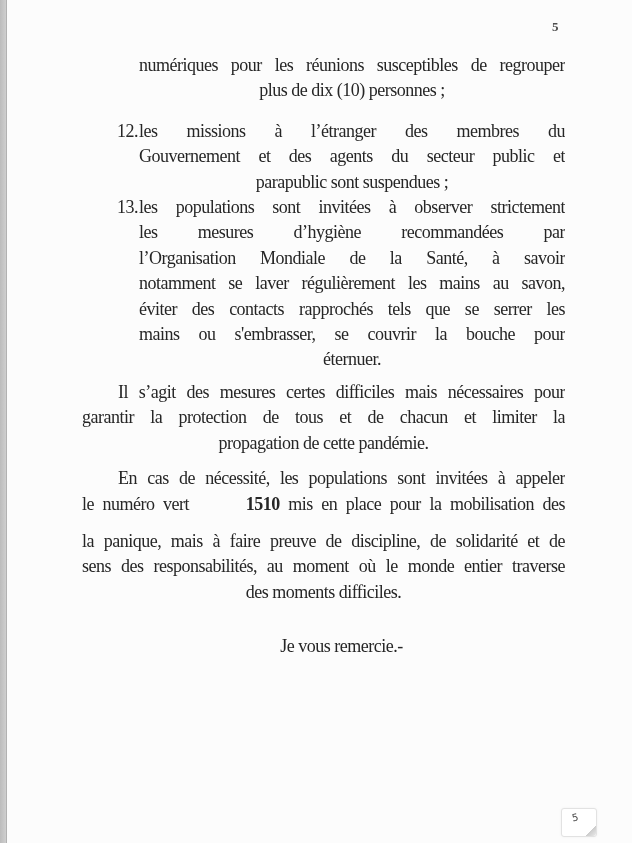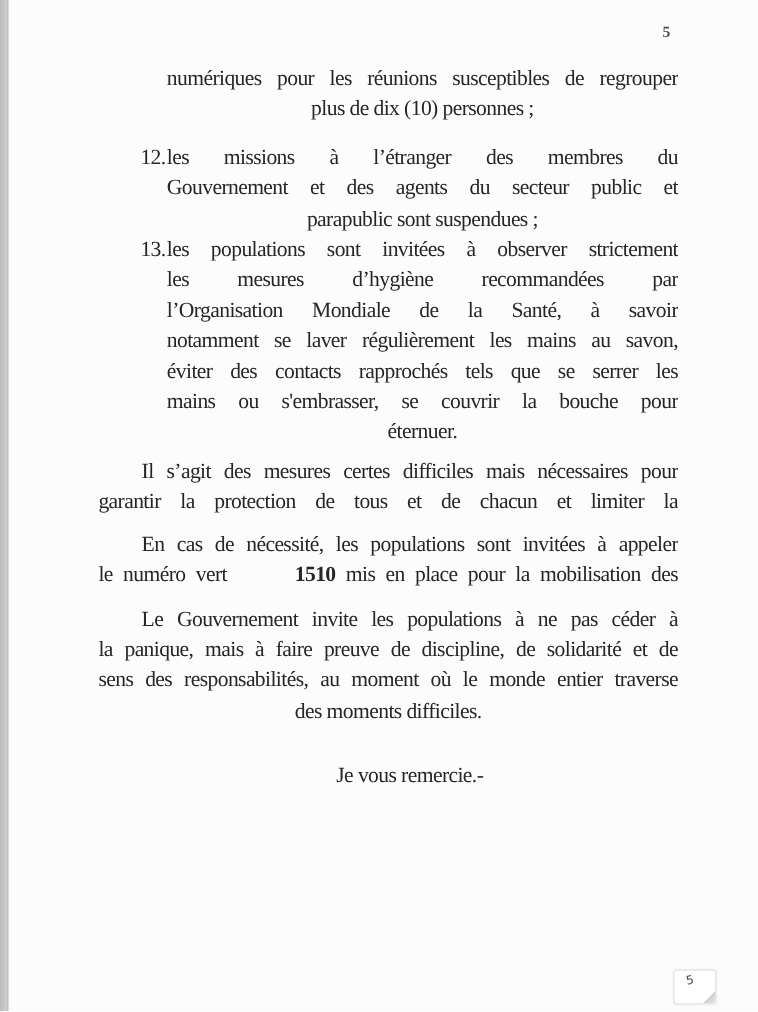--- a/index.html
+++ b/index.html
@@ -121,29 +121,29 @@
         <div class="jline">notamment se laver régulièrement les mains au savon,</div>
         <div class="jline">éviter des contacts rapprochés tels que se serrer les</div>
         <div class="jline">mains ou s'embrasser, se couvrir la bouche pour</div>
         <div class="jlast">éternuer.</div>
       </div>
     </div>
 
     <div class="mt7">
       <div class="jline indent">Il s’agit des mesures certes difficiles mais nécessaires pour</div>
       <div class="jline">garantir la protection de tous et de chacun et limiter la</div>
+      <div class="jlast">propagation de cette pandémie.</div>
     </div>
 
     <div class="mt10">
       <div class="jline indent">En cas de nécessité, les populations sont invitées à appeler</div>
       <div class="jline"><span>le numéro vert </span><b>1510</b><span> mis en place pour la mobilisation des</span></div>
     </div>
 
     <div class="mt12">
-      <div class="jline indent">Le Gouvernement invite les populations à ne pas céder à</div>
       <div class="jline">la panique, mais à faire preuve de discipline, de solidarité et de</div>
       <div class="jline">sens des responsabilités, au moment où le monde entier traverse</div>
       <div class="jlast">des moments difficiles.</div>
     </div>
 
     <div class="mt13">
       <div class="jlast indent">Je vous remercie.-</div>
     </div>
 
   </div>

